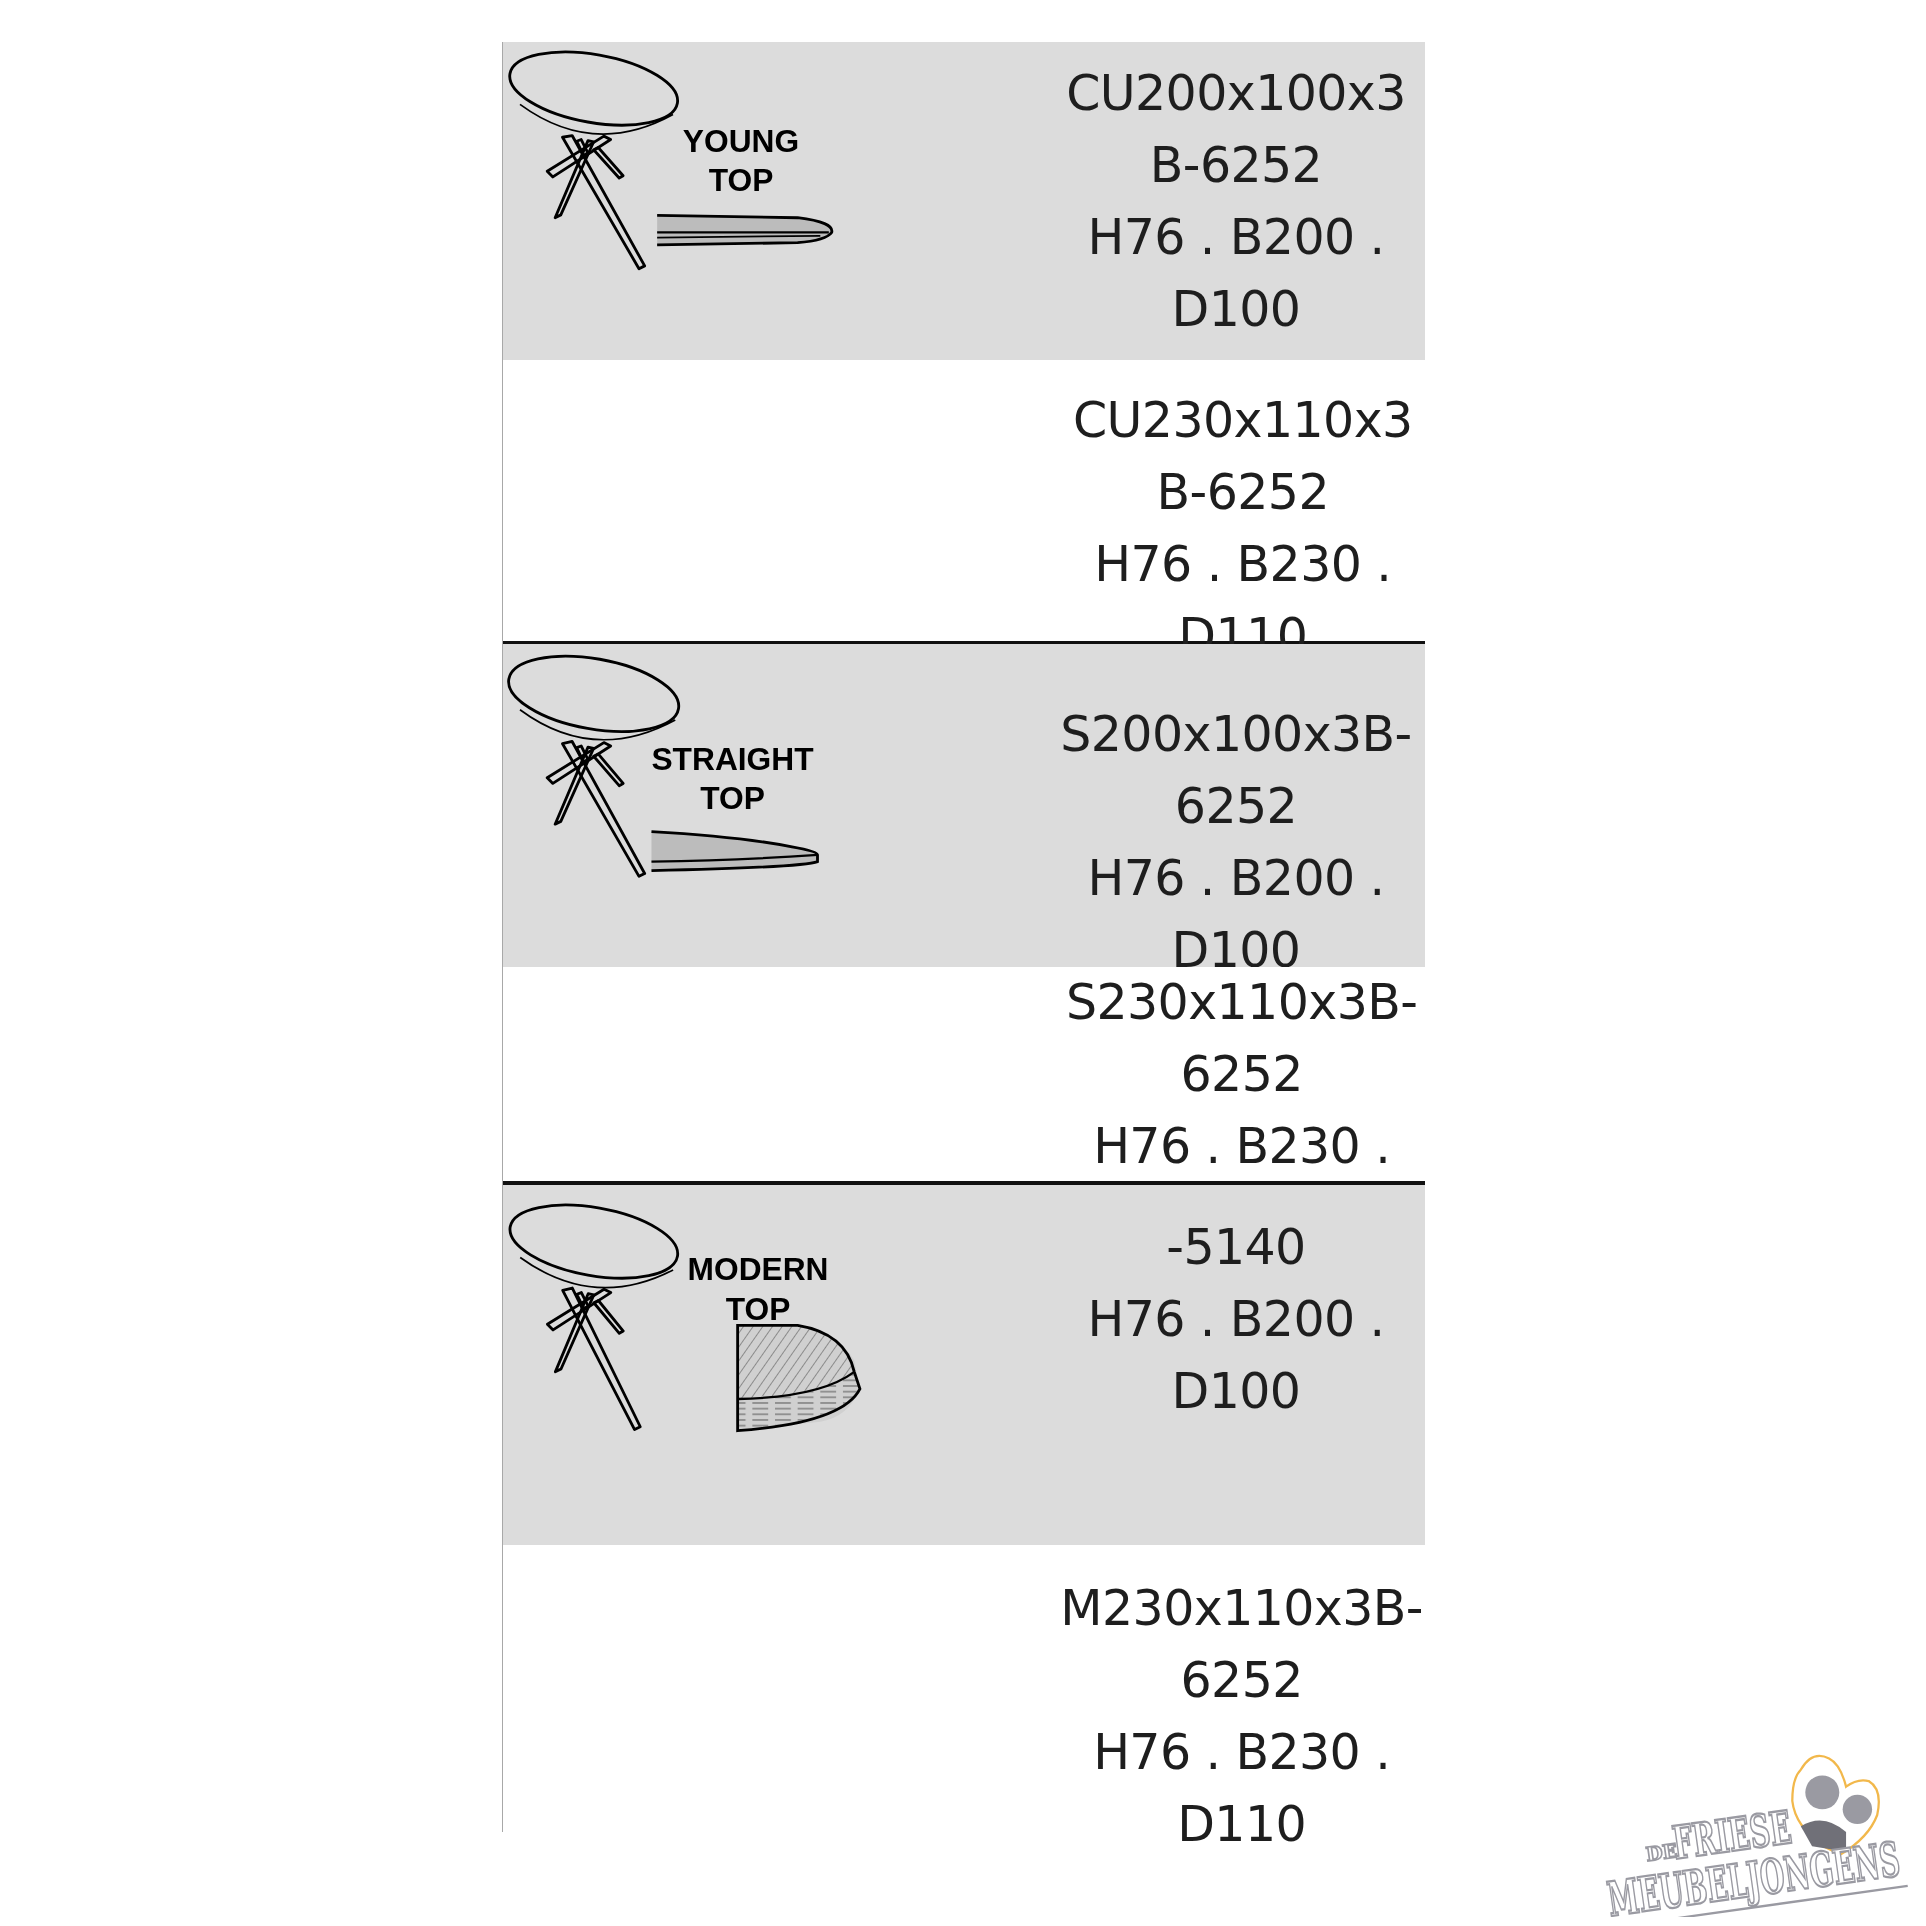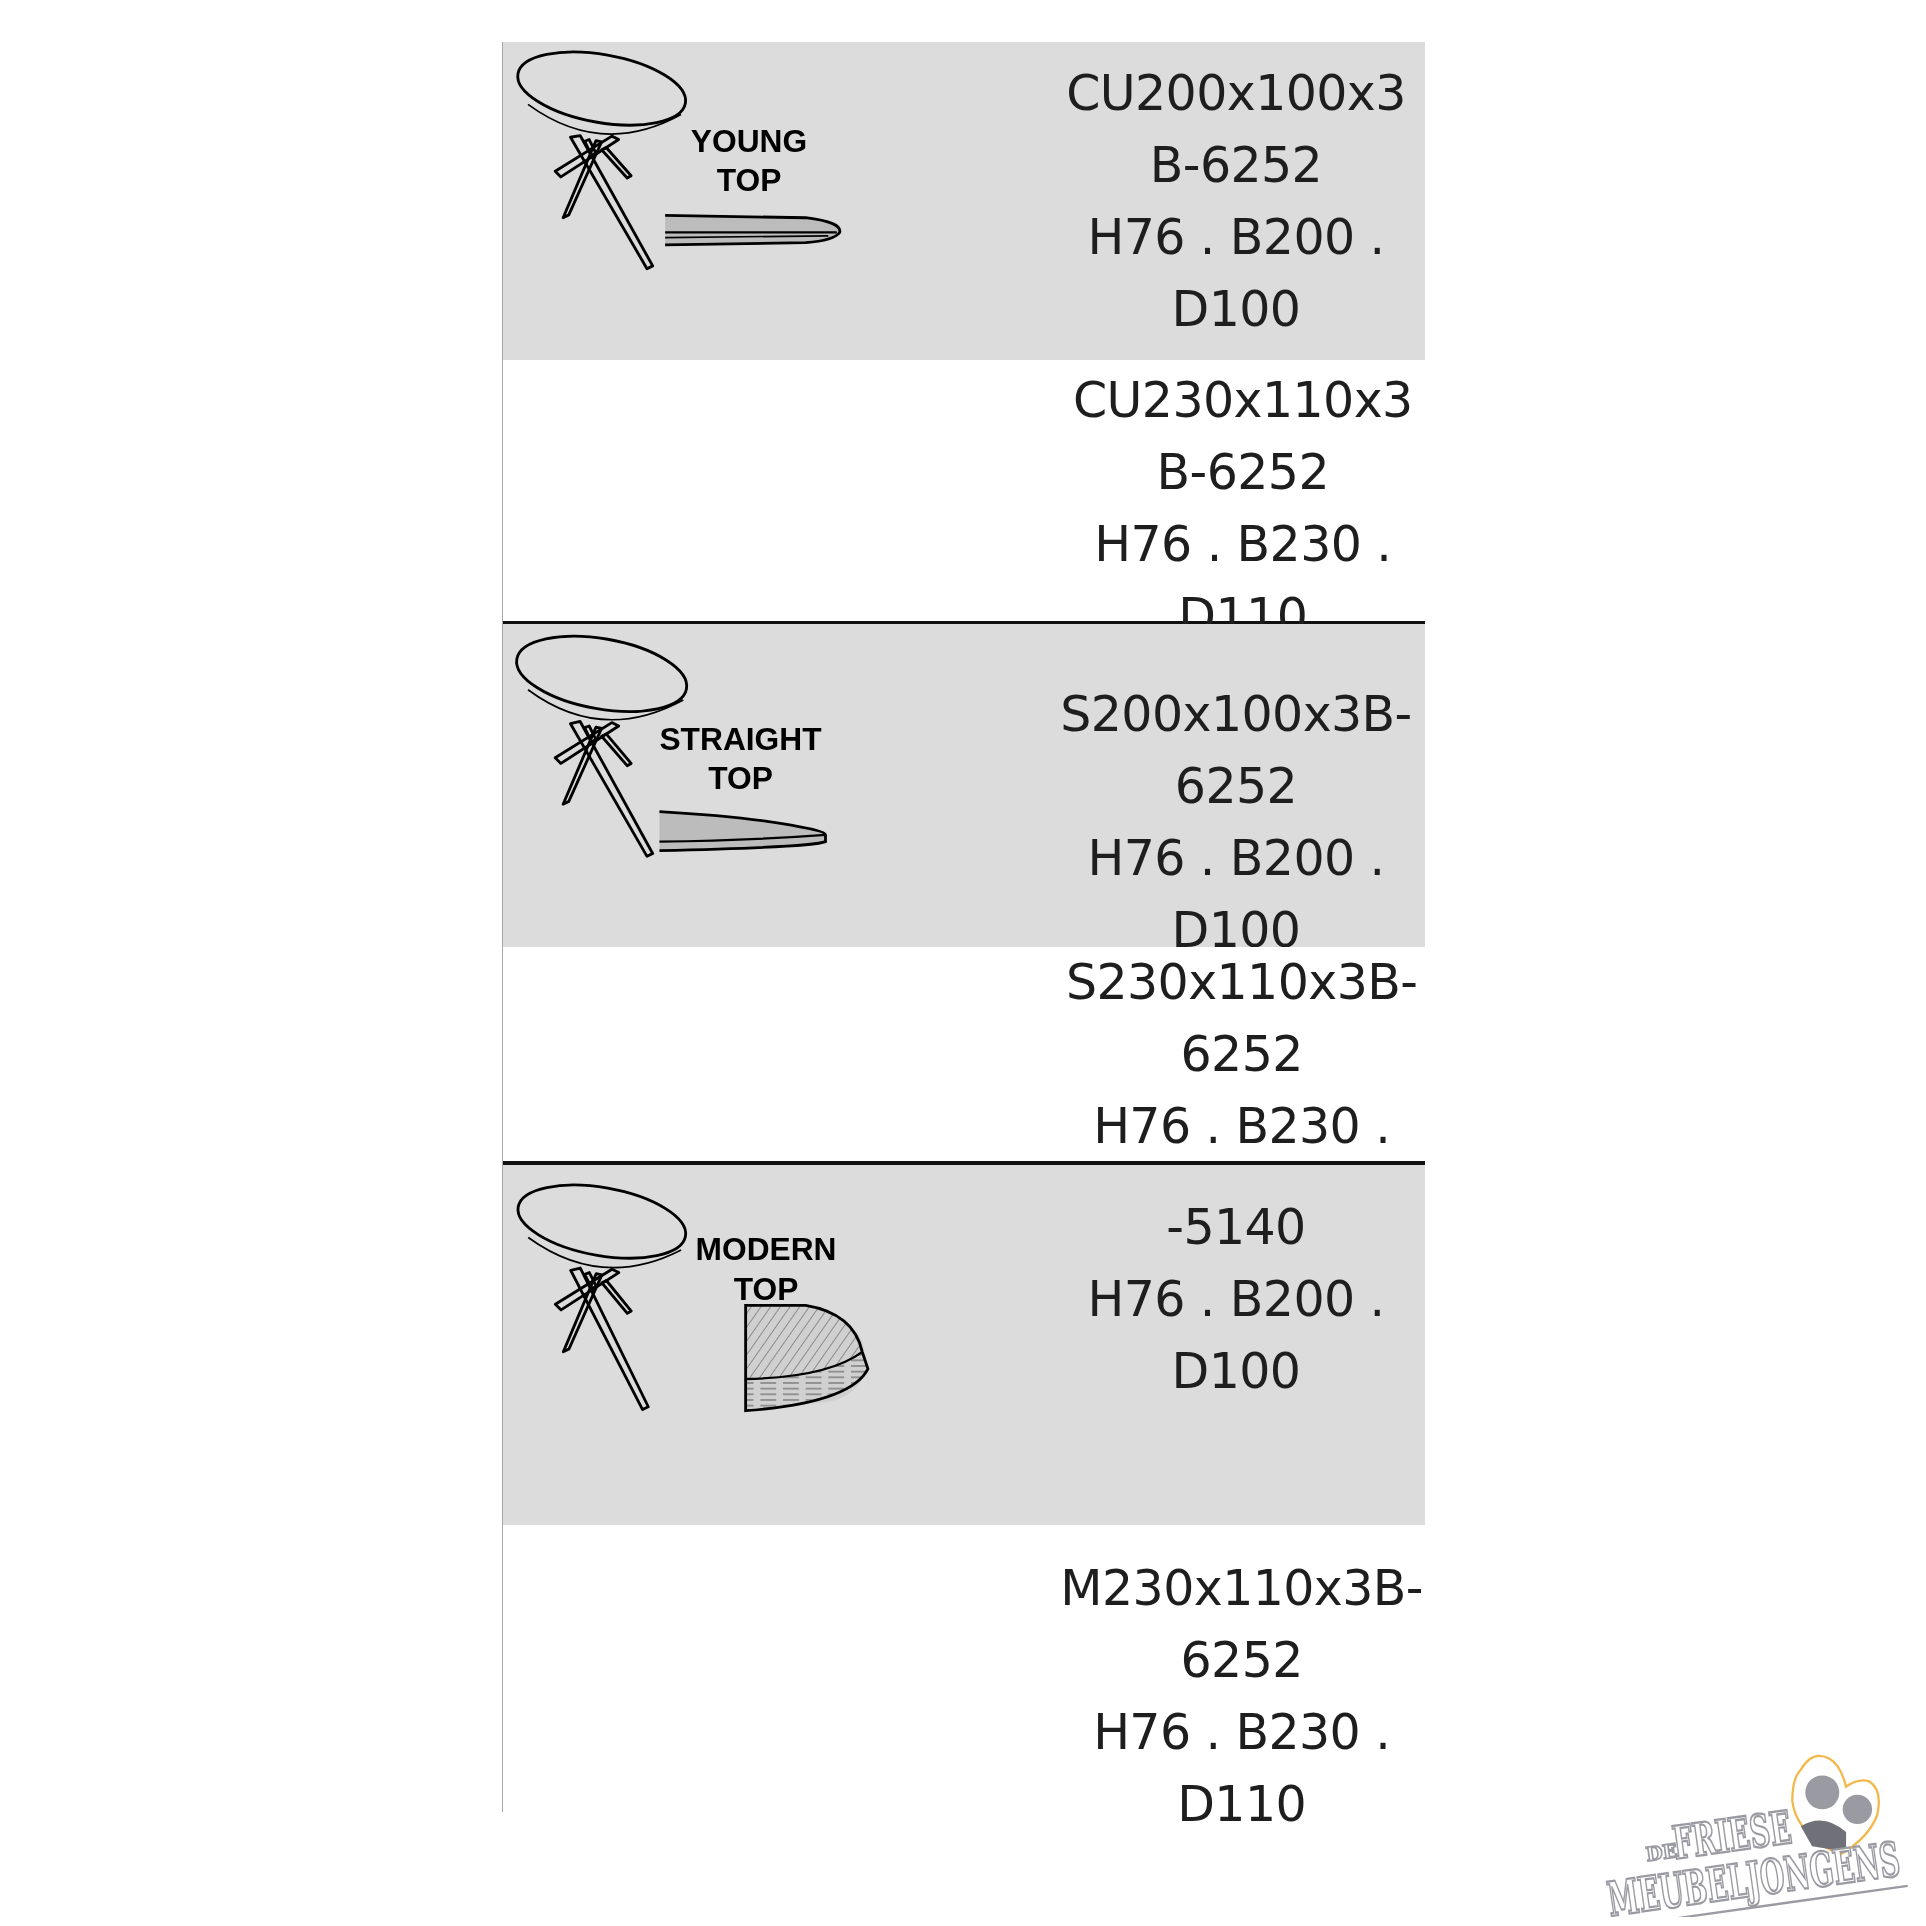--- a/index.html
+++ b/index.html
@@ -2,21 +2,21 @@
 <html style="font-size:9px"><head>
 <meta charset="utf-8">
 <style>
   html, body { margin:0; padding:0; background:#ffffff; }
   body { width:1926px; height:1926px; position:relative; overflow:hidden; font-family:"DejaVu Sans", sans-serif; }
   .table { position:absolute; left:502px; top:42px; width:922px; border-left:1.7px solid #a8a8a8; }
   .row { position:relative; width:922px; }
   .row.grey { background:#dcdcdc; }
   .row.white { background:#ffffff; }
   .sep { height:3.4px; background:#111; width:922px; }
-  .img-cell { position:absolute; left:8px; top:0; width:544px; height:100%; }
+  .img-cell { position:absolute; left:0; top:0; width:544px; height:100%; }
   .txt-cell { position:absolute; left:544px; right:0; top:0; height:100%; display:flex; flex-direction:column; align-items:center; justify-content:flex-start; }
   .txt-line { font-family:"DejaVu Sans", sans-serif; font-size:49px; line-height:72px; color:#1e1e1e; text-align:center; white-space:nowrap; letter-spacing:-0.6px; }
   .diagram { position:absolute; left:0; top:0; }
   .style-label { font-family:"Liberation Sans", sans-serif; font-weight:bold; font-size:56px; fill:#000; }
   .logo { position:absolute; left:1597px; top:1747px; width:317px; height:170px; }
 </style>
 </head>
 <body>
 
 <div class="table">
@@ -46,21 +46,21 @@
       </svg>
     </div>
     <div class="txt-cell" style="padding-top:16px;">
       <div class="txt-line">CU200x100x3</div>
       <div class="txt-line">B-6252</div>
       <div class="txt-line">H76 . B200 .</div>
       <div class="txt-line">D100</div>
     </div>
   </div>
 
-  <div class="row white" style="height:261px;">
+  <div class="row white" style="height:261px;margin-top:20px;">
     <div class="img-cell"></div>
     <div class="txt-cell" style="padding-top:4.5px; padding-left:13.6px;">
       <div class="txt-line">CU230x110x3</div>
       <div class="txt-line">B-6252</div>
       <div class="txt-line">H76 . B230 .</div>
       <div class="txt-line">D110</div>
     </div>
   </div>
   <div class="sep"></div>
 

